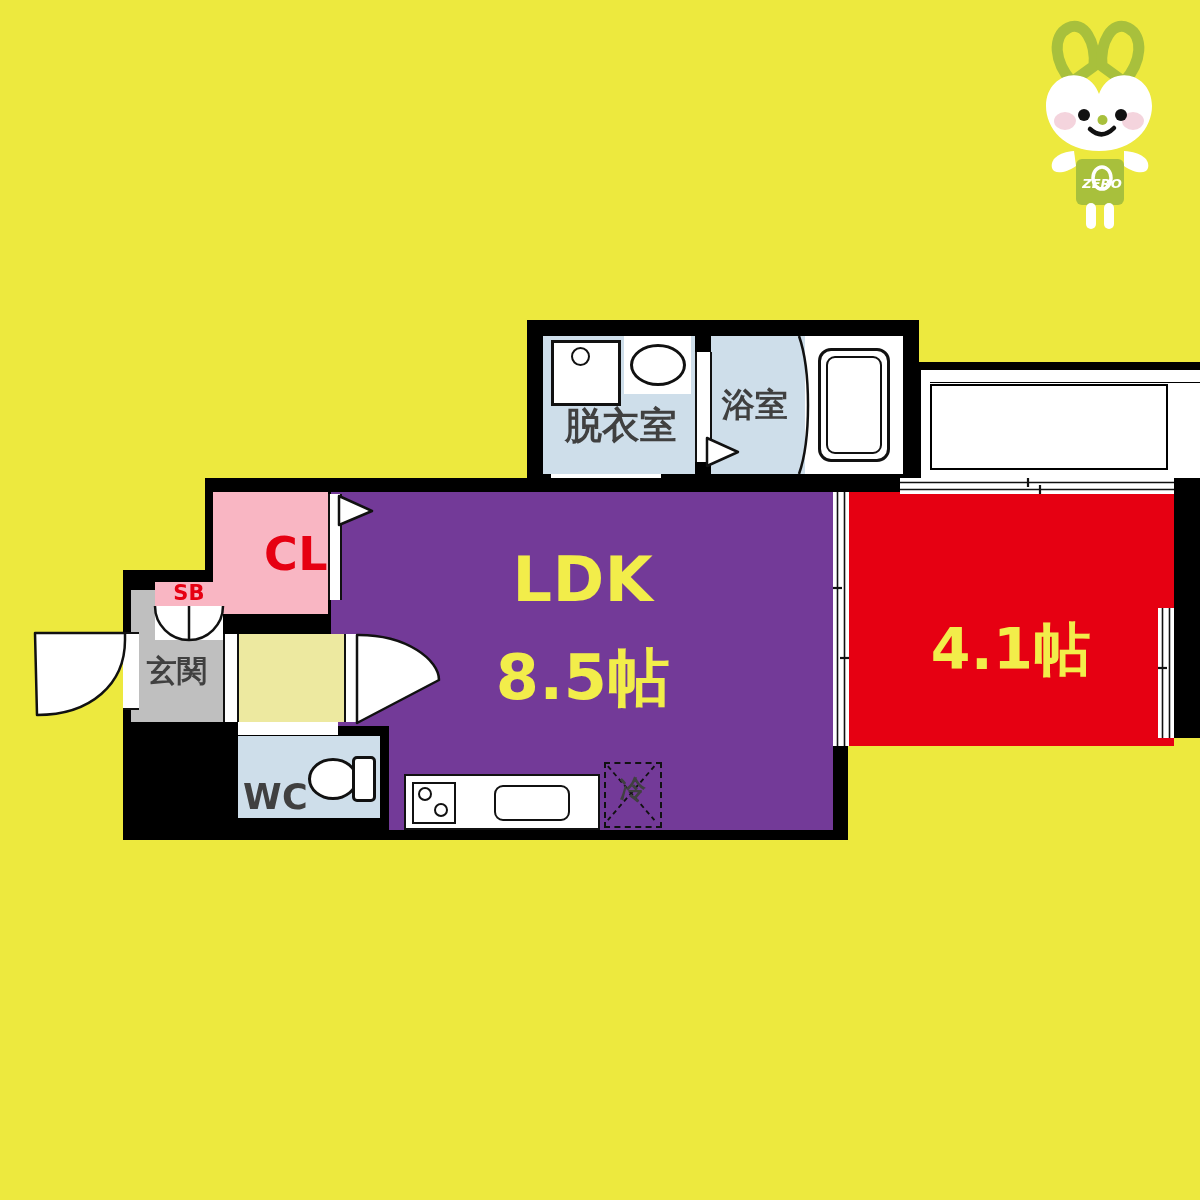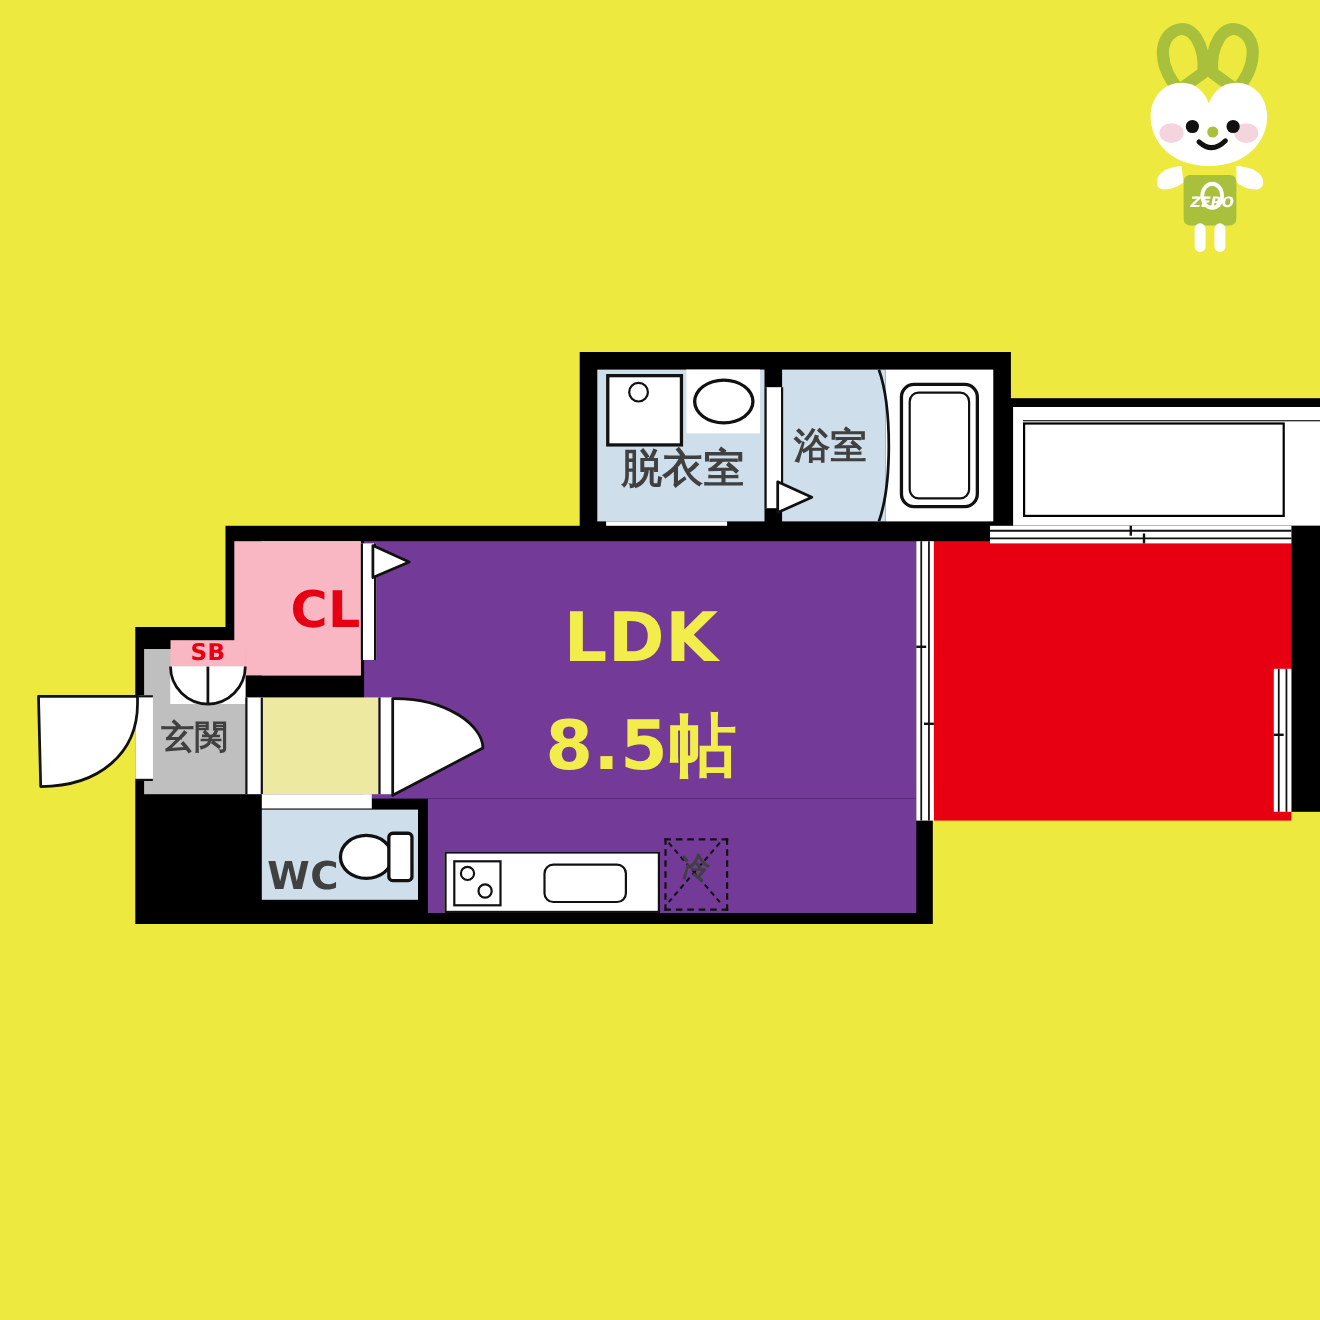--- a/index.html
+++ b/index.html
@@ -231,14 +231,15 @@
     <svg viewBox="0 0 16 130" width="16" height="130" preserveAspectRatio="none">
       <line x1="4.5" y1="0" x2="4.5" y2="130" stroke="#111" stroke-width="1.6"></line>
       <line x1="11.5" y1="0" x2="11.5" y2="130" stroke="#111" stroke-width="1.6"></line>
       <line x1="0" y1="60" x2="9" y2="60" stroke="#111" stroke-width="2.2"></line>
     </svg>
   </div>
 
   <div class="lbl lbl-ldk" style="left:463px; top:548px; width:240px;">LDK</div>
   <div class="lbl lbl-ldk" style="left:463px; top:646px; width:240px;">8.5帖</div>
 
+  <div class="lbl lbl-yo" style="left:901px; top:620px; width:220px;">4.1帖</div>
 
 </div>
 
 </body></html>

